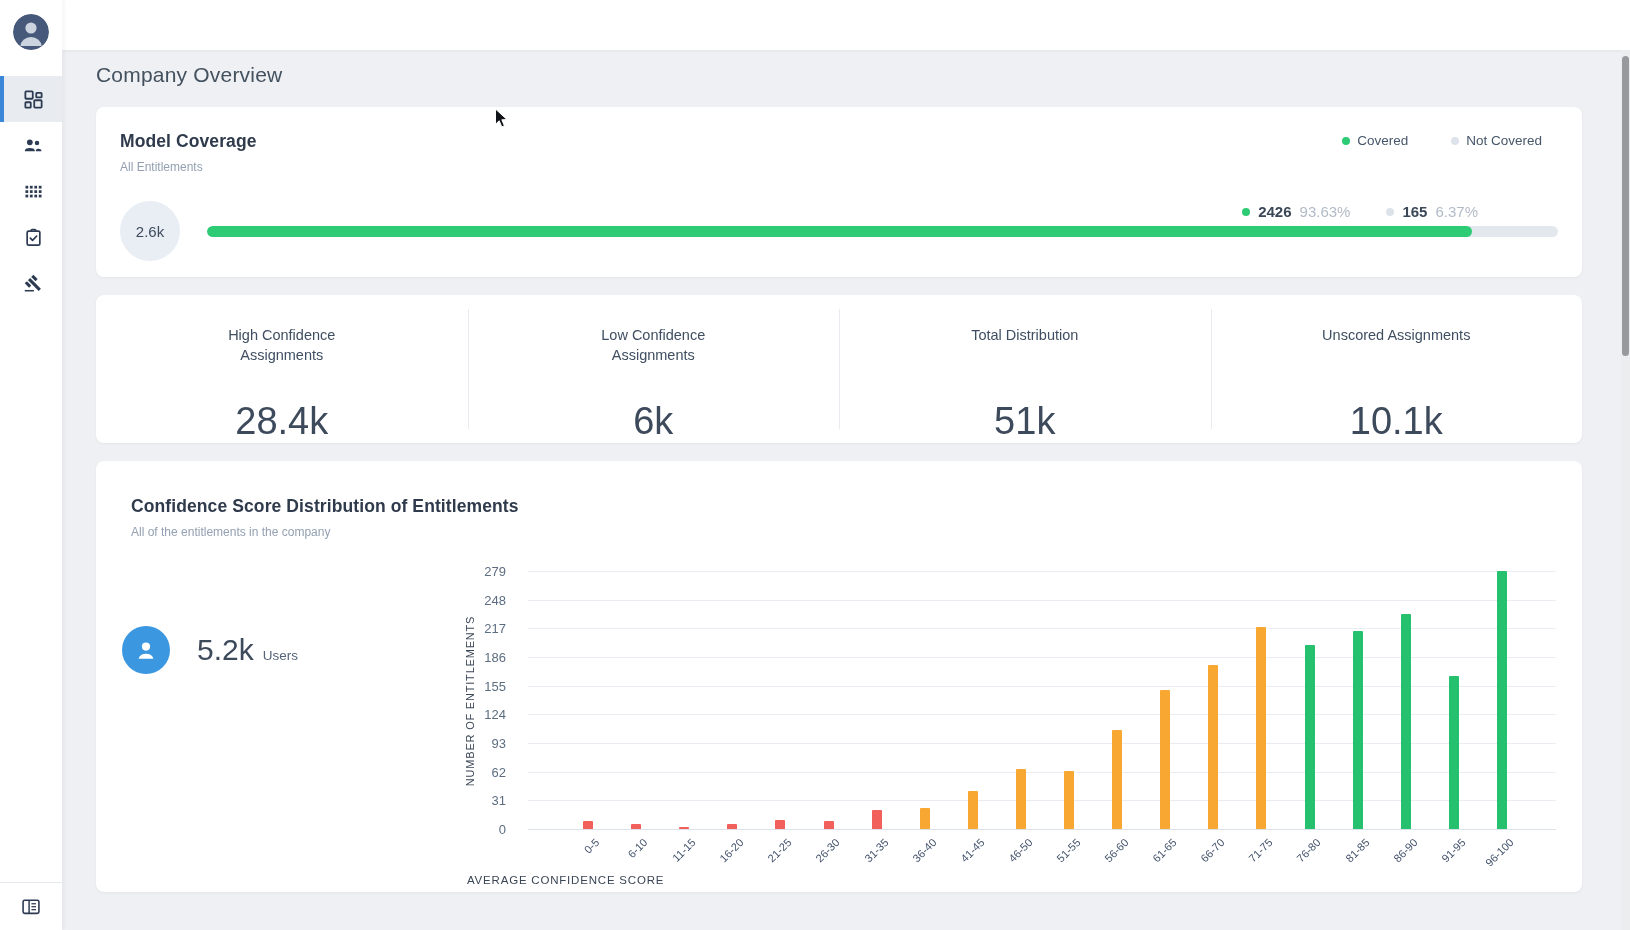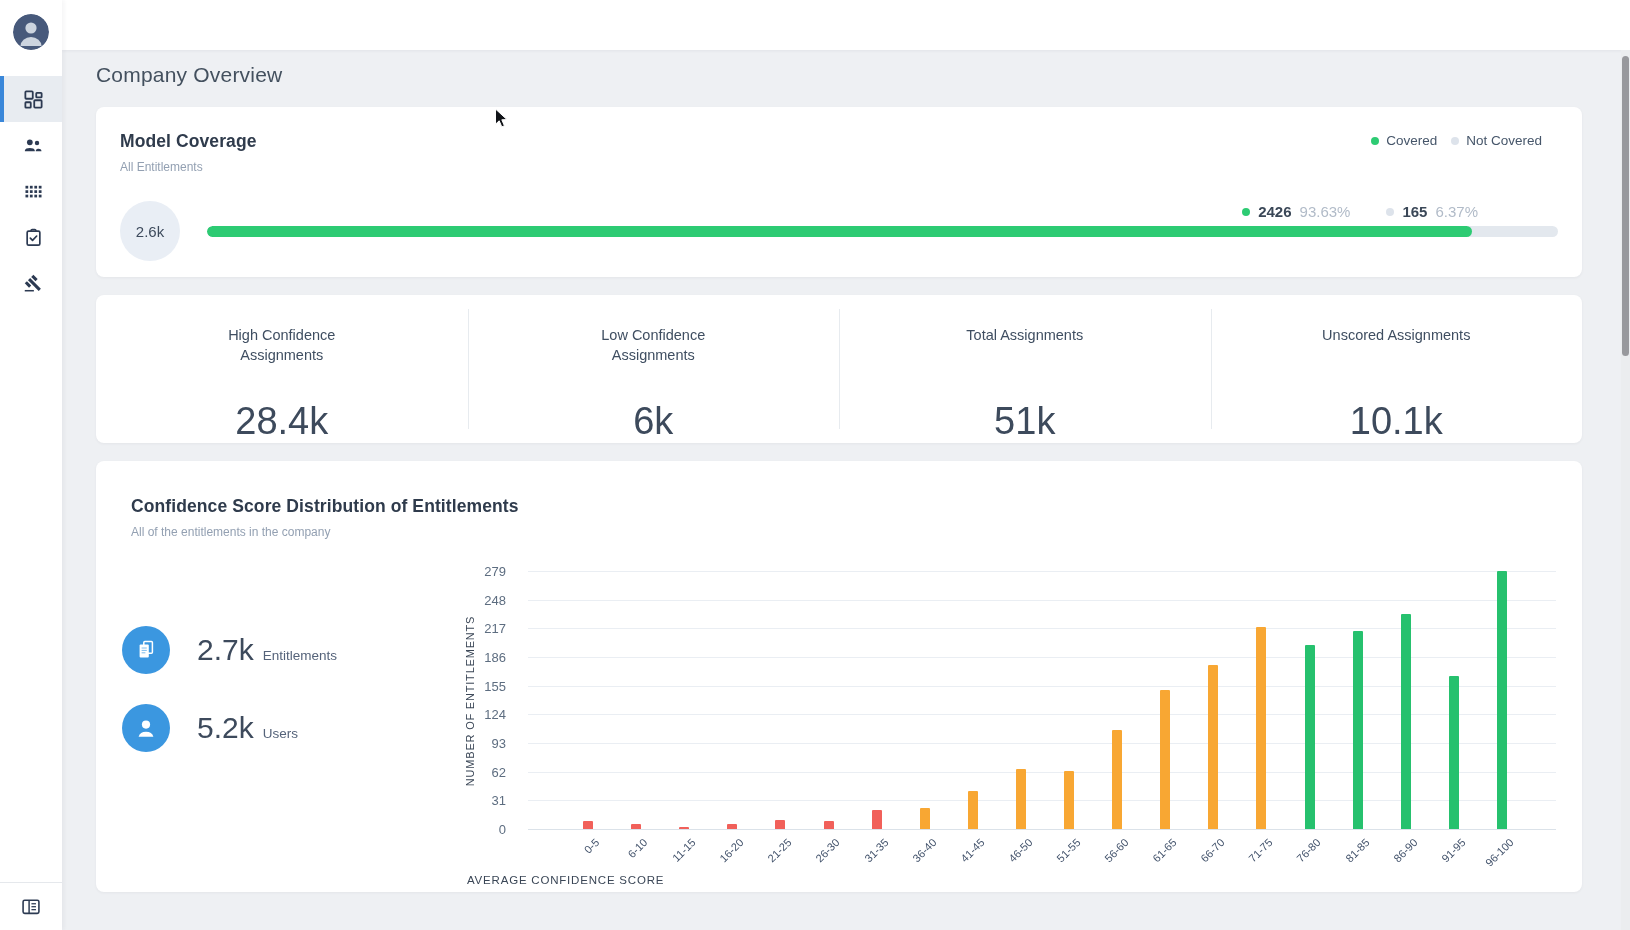--- a/index.html
+++ b/index.html
@@ -48,21 +48,21 @@
   .page-title { font-size:21px; font-weight:400; color:#43505e; margin:0 0 20px 0; letter-spacing:.2px; }
   .card {
     background:#ffffff; border-radius:8px;
     box-shadow:0 1px 3px rgba(30,40,60,.05);
     position:relative;
   }
   .card h2 { font-size:17.5px; font-weight:700; color:#2f3b4c; letter-spacing:.1px; }
   .card .sub { font-size:12px; color:#93a0b2; margin-top:8px; }
   
   .card-coverage { height:170px; padding:24px; margin-bottom:18px; }
-  .legend { position:absolute; top:26px; right:40px; display:flex; gap:14px; }
+  .legend { position:absolute; top:26px; right:40px; display:flex; gap:43px; }
   .legend-item { display:flex; align-items:center; gap:7px; font-size:13.5px; color:#46566a; cursor:pointer; }
   .dot { width:8px; height:8px; border-radius:50%; display:inline-block; }
   .numrow {
     position:absolute; top:96px; right:104px;
     display:flex; align-items:center; gap:8px; font-size:15px;
   }
   .numrow .count { font-weight:700; color:#3a4757; }
   .numrow .pct { color:#b1bbc8; }
   .numrow .gap { width:20px; }
   .progress-row {
@@ -258,53 +258,36 @@
       </div>
       <div class="stat-col">
         <div class="stat-label">
           <div>Low Confidence</div>
           <div>Assignments</div>
         </div>
         <div class="stat-value">6k</div>
       </div>
       <div class="stat-col">
         <div class="stat-label">
-          <div>Total Assignments</div>
+          <div>Total Distribution</div>
         </div>
         <div class="stat-value">51k</div>
       </div>
       <div class="stat-col">
         <div class="stat-label">
           <div>Unscored Assignments</div>
         </div>
         <div class="stat-value">10.1k</div>
       </div>
     </section>
 
   <section class="card card-chart">
     <h2>Confidence Score Distribution of Entitlements</h2>
     <div class="sub">All of the entitlements in the company</div>
     <div class="summary">
-        <div class="summary-row">
-          <span class="summary-ic">
-            <svg width="24" height="24" viewBox="0 0 24 24">
-              <rect x="9.8" y="3.6" width="8.6" height="11.6" rx="1" fill="none" stroke="#ffffff" stroke-width="1.5"></rect>
-              <rect x="5.6" y="6.6" width="9.2" height="13" rx="1" fill="#ffffff"></rect>
-              <g stroke="#7fbcec" stroke-width="1">
-                <line x1="7.6" y1="10" x2="12.8" y2="10"></line>
-                <line x1="7.6" y1="12.4" x2="12.8" y2="12.4"></line>
-                <line x1="7.6" y1="14.8" x2="11.4" y2="14.8"></line>
-              </g>
-            </svg>
-          </span>
-          <span class="summary-txt">
-            <span class="summary-val">2.7k</span>
-            <span class="summary-lbl">Entitlements</span>
-          </span>
-        </div>
         <div class="summary-row">
           <span class="summary-ic">
             <svg width="24" height="24" viewBox="0 0 24 24">
               <circle cx="12" cy="8.6" r="4.1" fill="#ffffff"></circle>
               <path d="M4.6 20.8 a7.6 6.6 0 0 1 14.8 0 z" fill="#ffffff"></path>
             </svg>
           </span>
           <span class="summary-txt">
             <span class="summary-val">5.2k</span>
             <span class="summary-lbl">Users</span>

